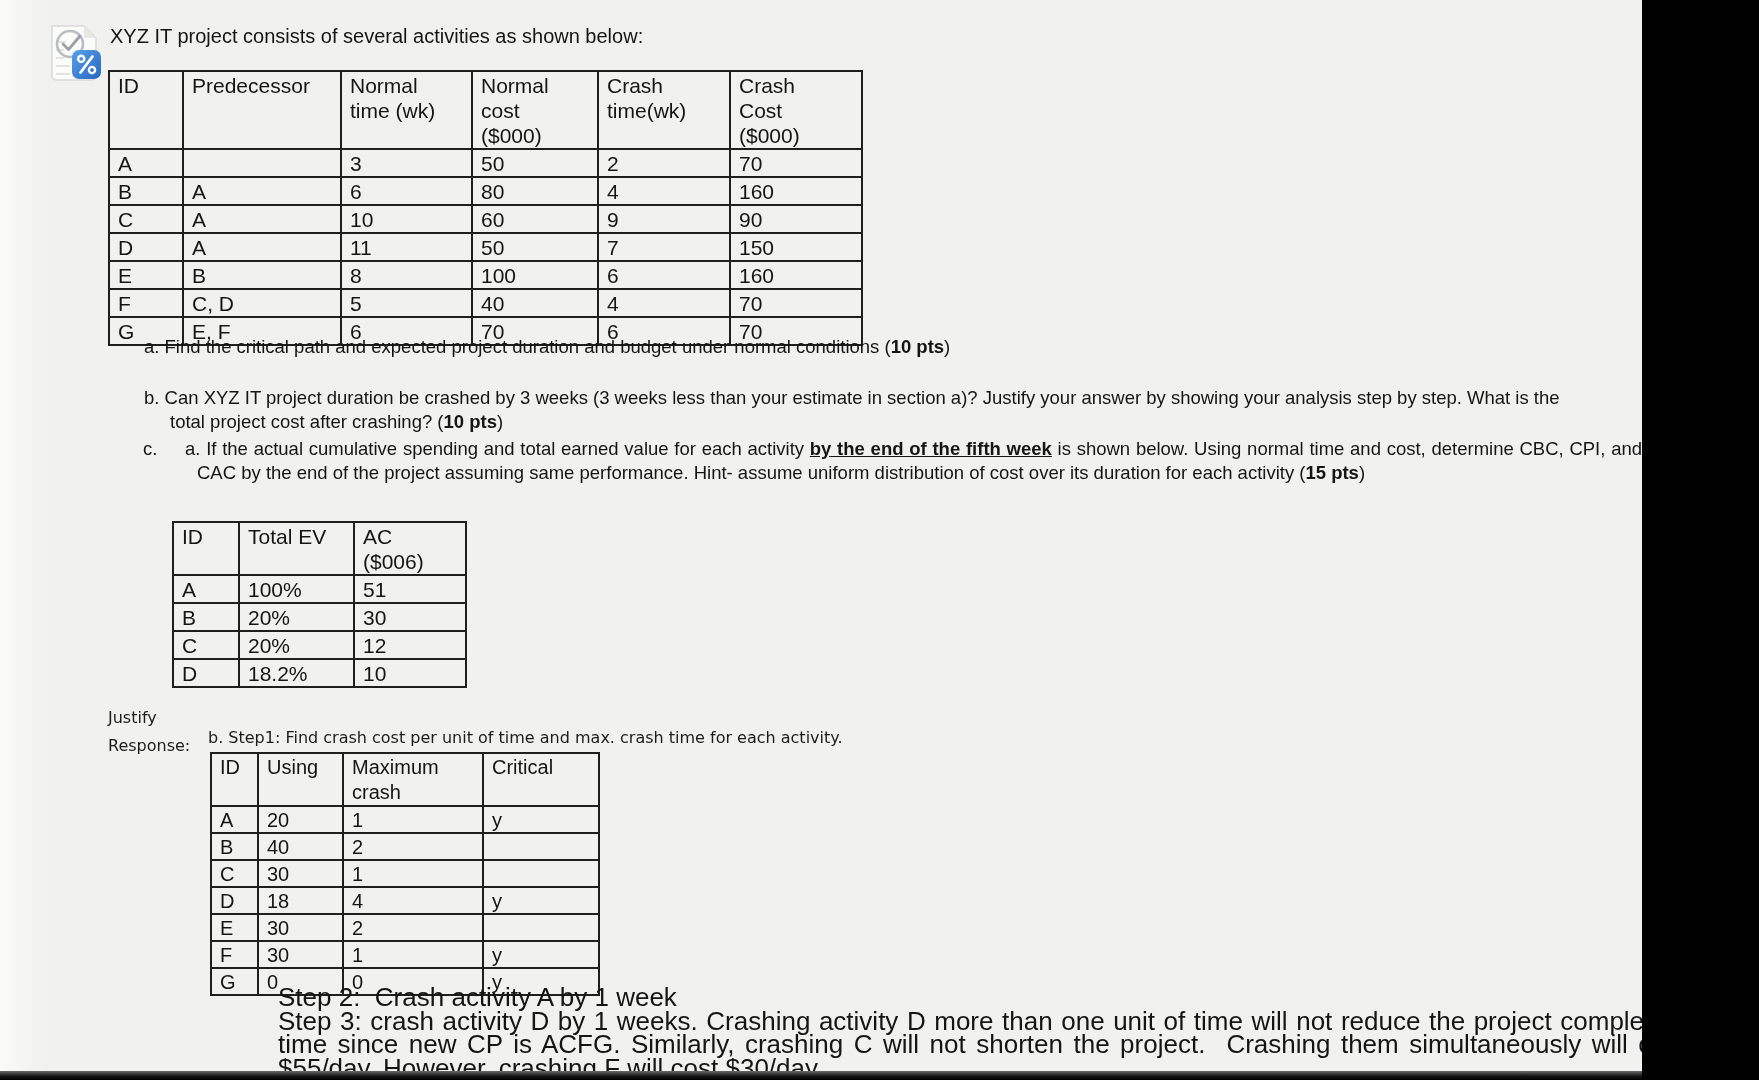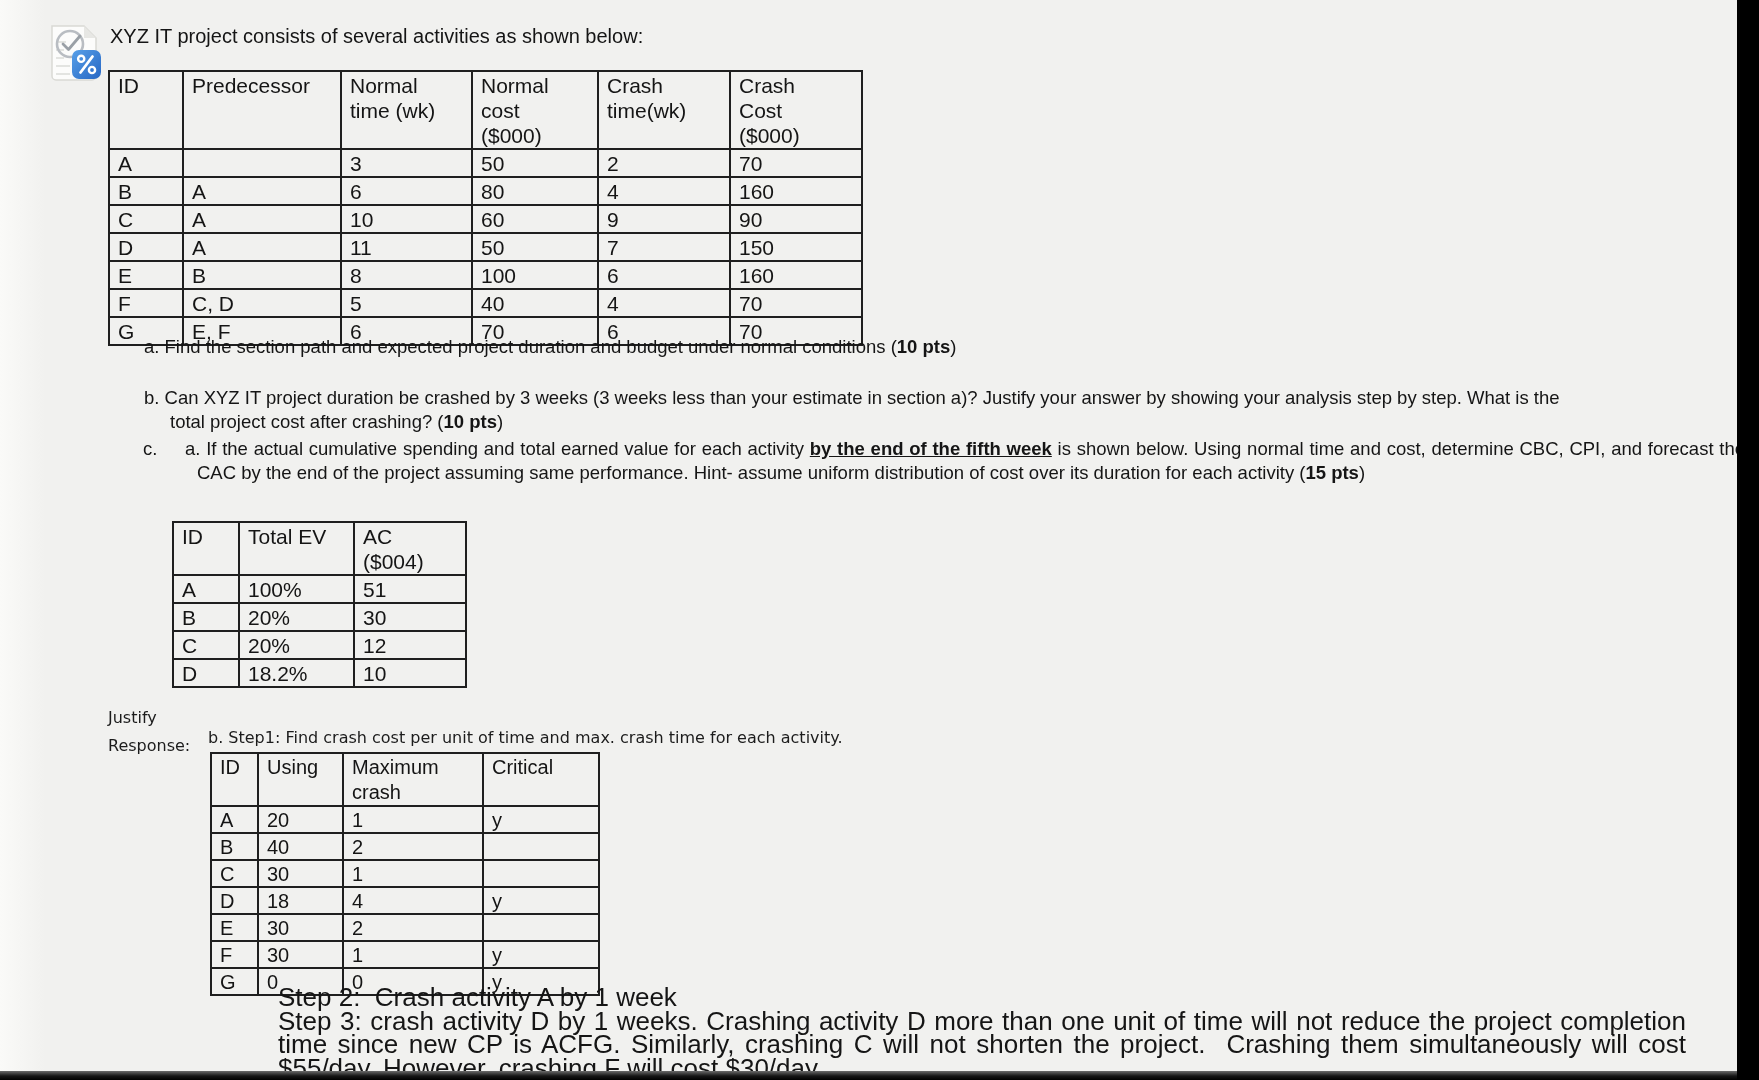--- a/index.html
+++ b/index.html
@@ -1,19 +1,19 @@
 <!DOCTYPE html>
 <html><head>
 <meta charset="utf-8">
 <style>
   html,body { margin:0; padding:0; background:#000; }
   .canvas {
-    position:relative; width:1759px; height:1080px; overflow:hidden;
+    position:relative; width:1626px; height:1080px; overflow:hidden;
     background:linear-gradient(90deg,#fafaf8 0px,#f1f1ef 45px,#f1f1ef 100%);
-    font-family:"Liberation Sans", sans-serif; color:#151515;
+    font-family:"Liberation Sans", sans-serif; color:#151515;padding-left:16px;
   }
   .abs { position:absolute; }
   .title { font-size:20px; font-weight:400; white-space:nowrap; }
 
   
   table.grid { border-collapse:collapse; table-layout:fixed; position:absolute; }
   table.grid th, table.grid td {
     border:2px solid #1f1f1f; text-align:left; vertical-align:top;
     padding:1px 4px 0 8px; font-weight:400; overflow:hidden;
   }
@@ -168,41 +168,41 @@
           <td>G</td>
           <td>E, F</td>
           <td>6</td>
           <td>70</td>
           <td>6</td>
           <td>70</td>
         </tr>
       </tbody>
   </table>
 
-  <div class="abs q q-hang" style="left:144px; top:335px; width:1200px;"><span>a. Find the section path and expected project duration and budget under normal conditions (</span><span style="font-weight: bold;">10 pts</span><span>)</span></div>
+  <div class="abs q q-hang" style="left:144px; top:335px; width:1200px;"><span>a. Find the critical path and expected project duration and budget under normal conditions (</span><span style="font-weight: bold;">10 pts</span><span>)</span></div>
 
   <div class="abs q q-hang" style="left:144px; top:386px; width:1396px;"><span>b. Can XYZ IT project duration be crashed by 3 weeks (3 weeks less than your estimate in section a)? Justify your answer by showing your analysis step by step. What is the total project cost after crashing? (</span><span style="font-weight: bold;">10 pts</span><span>)</span></div>
 
   <div class="abs q qc-wrap" style="left:143px; top:437px;">
     <span class="qc-label">c.</span>
     <div class="qc-text"><span>a. If the actual cumulative spending and total earned value for each activity </span><span style="font-weight: bold; text-decoration: underline;">by the end of the fifth week</span><span> is shown below. Using normal time and cost, determine CBC, CPI, and forecast the CAC by the end of the project assuming same performance. Hint- assume uniform distribution of cost over its duration for each activity (</span><span style="font-weight: bold;">15 pts</span><span>)</span></div>
   </div>
 
   <table class="grid t2">
     <colgroup>
         <col style="width:66px">
         <col style="width:115px">
         <col style="width:112px">
       </colgroup>
     <thead>
         <tr>
           <th>ID</th>
           <th>Total EV</th>
           <th>AC
-($004)</th>
+($006)</th>
         </tr>
       </thead>
     <tbody>
         <tr>
           <td>A</td>
           <td>100%</td>
           <td>51</td>
         </tr>
         <tr>
           <td>B</td>

